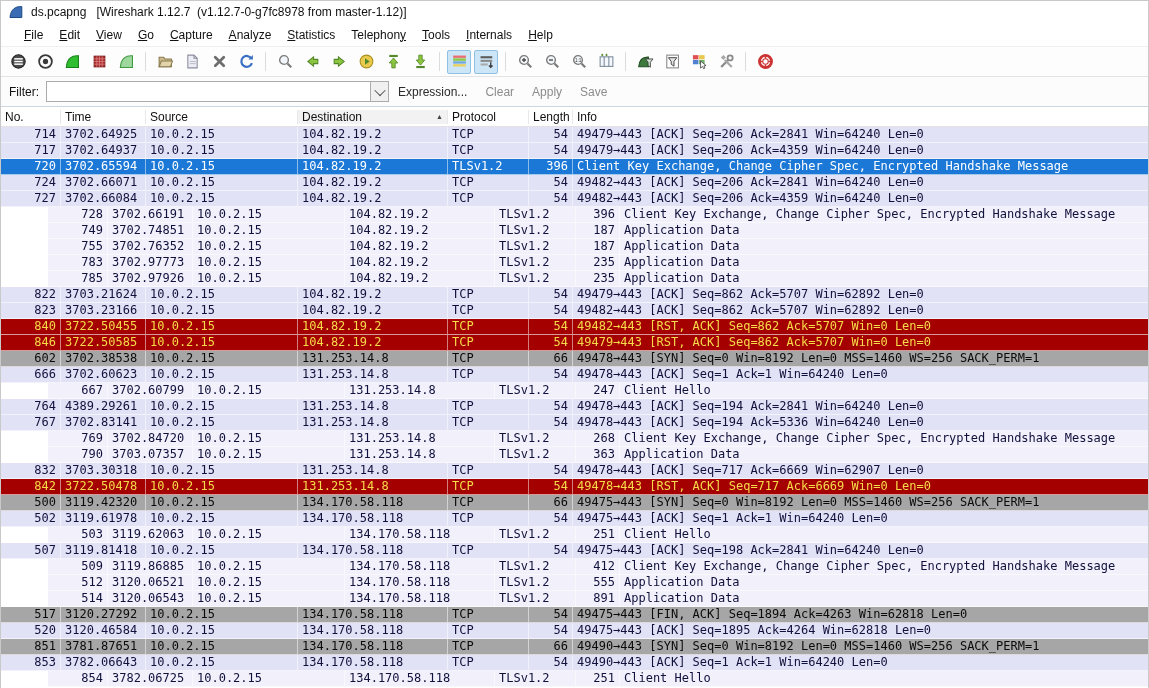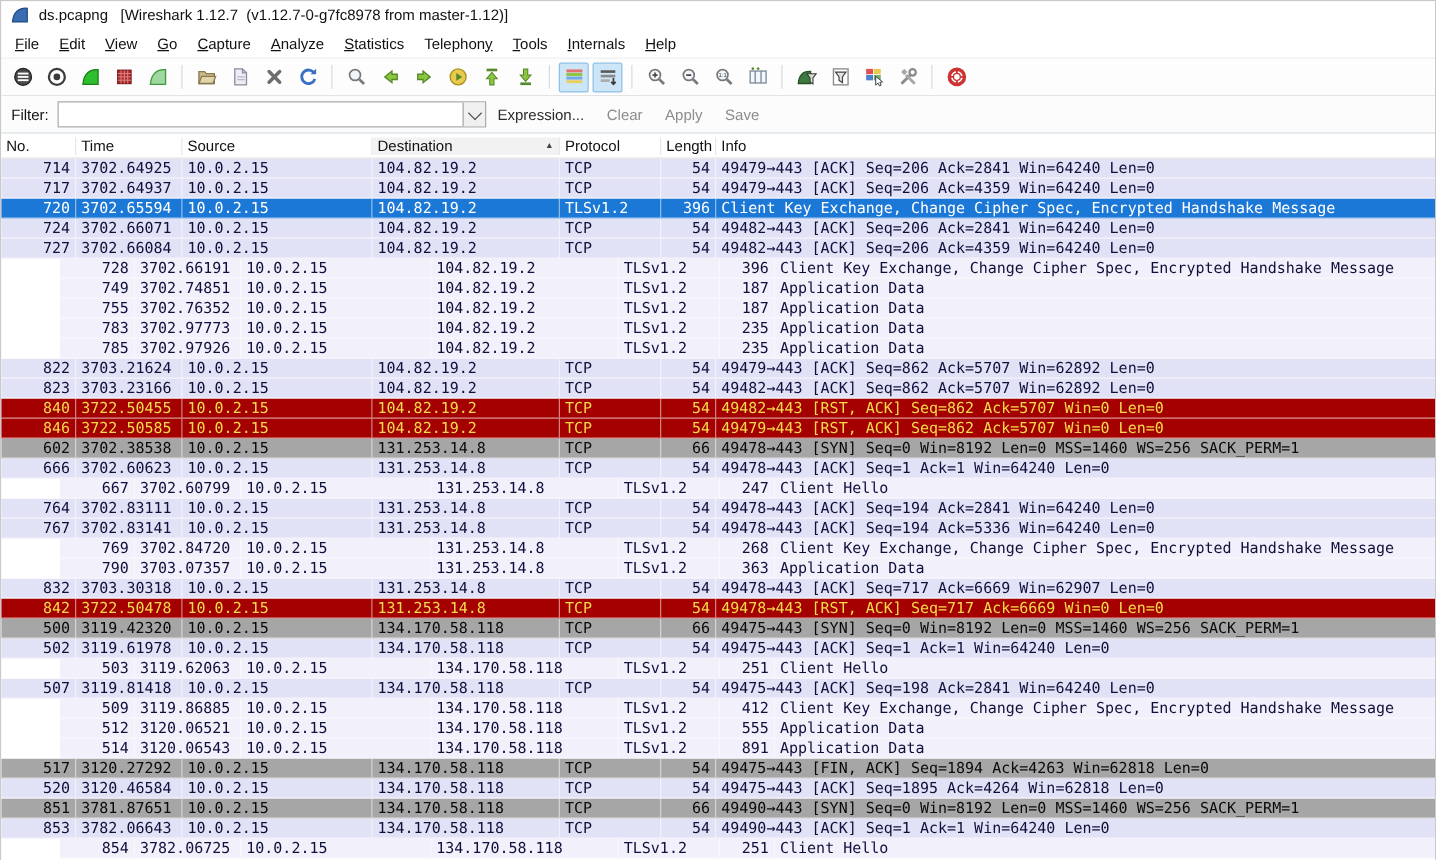--- a/index.html
+++ b/index.html
@@ -6,21 +6,21 @@
   .window{
     width:1149px;height:688px;overflow:hidden;position:relative;
     background:#fff;font-family:"Liberation Sans",sans-serif;color:#1a1a1a;
     box-sizing:border-box;border:1px solid #c9c9c9;border-bottom:none;
   }
   
   .titlebar{height:22px;display:flex;align-items:center;padding-left:7px;background:#fff;}
   .titlebar .appicon{width:16px;height:16px;margin-right:7px;flex:0 0 auto;}
   .title-text{font-size:12px;color:#111;white-space:pre;}
   
-  .menubar{height:23px;display:flex;align-items:center;padding-left:3px;background:#fff;font-size:12px;}
+  .menubar{height:23px;display:flex;align-items:center;padding-left:15px;background:#fff;font-size:12px;}
   .menu-item{padding:3px 8px;color:#111;cursor:default;}
   .menu-item .accel{text-decoration:underline;}
   
   .toolbar{height:31px;display:flex;align-items:center;padding-left:5px;gap:3px;
     background:#fdfdfd;border-top:1px solid #efefef;border-bottom:1px solid #e3e3e3;box-sizing:border-box;}
   .tbtn{width:24px;height:24px;display:flex;align-items:center;justify-content:center;border-radius:2px;border:1px solid transparent;box-sizing:border-box;}
   .tbtn svg{width:17px;height:17px;display:block;}
   .tbtn.toggled{background:#cde6f7;border:1px solid #8fc0e5;}
   .tsep{width:1px;height:19px;background:#dcdcdc;margin:0 4px;flex:0 0 auto;}
   
@@ -450,21 +450,21 @@
           <div class="cell col-no">667</div>
           <div class="cell col-time">3702.60799</div>
           <div class="cell col-source">10.0.2.15</div>
           <div class="cell col-destination">131.253.14.8</div>
           <div class="cell col-protocol">TLSv1.2</div>
           <div class="cell col-length">247</div>
           <div class="cell col-info">Client Hello</div>
         </div>
         <div class="prow row-tcp">
           <div class="cell col-no">764</div>
-          <div class="cell col-time">3702.83111</div>
+          <div class="cell col-time">4389.29261</div>
           <div class="cell col-source">10.0.2.15</div>
           <div class="cell col-destination">131.253.14.8</div>
           <div class="cell col-protocol">TCP</div>
           <div class="cell col-length">54</div>
           <div class="cell col-info">49478→443 [ACK] Seq=194 Ack=2841 Win=64240 Len=0</div>
         </div>
         <div class="prow row-tcp">
           <div class="cell col-no">767</div>
           <div class="cell col-time">3702.83141</div>
           <div class="cell col-source">10.0.2.15</div>

